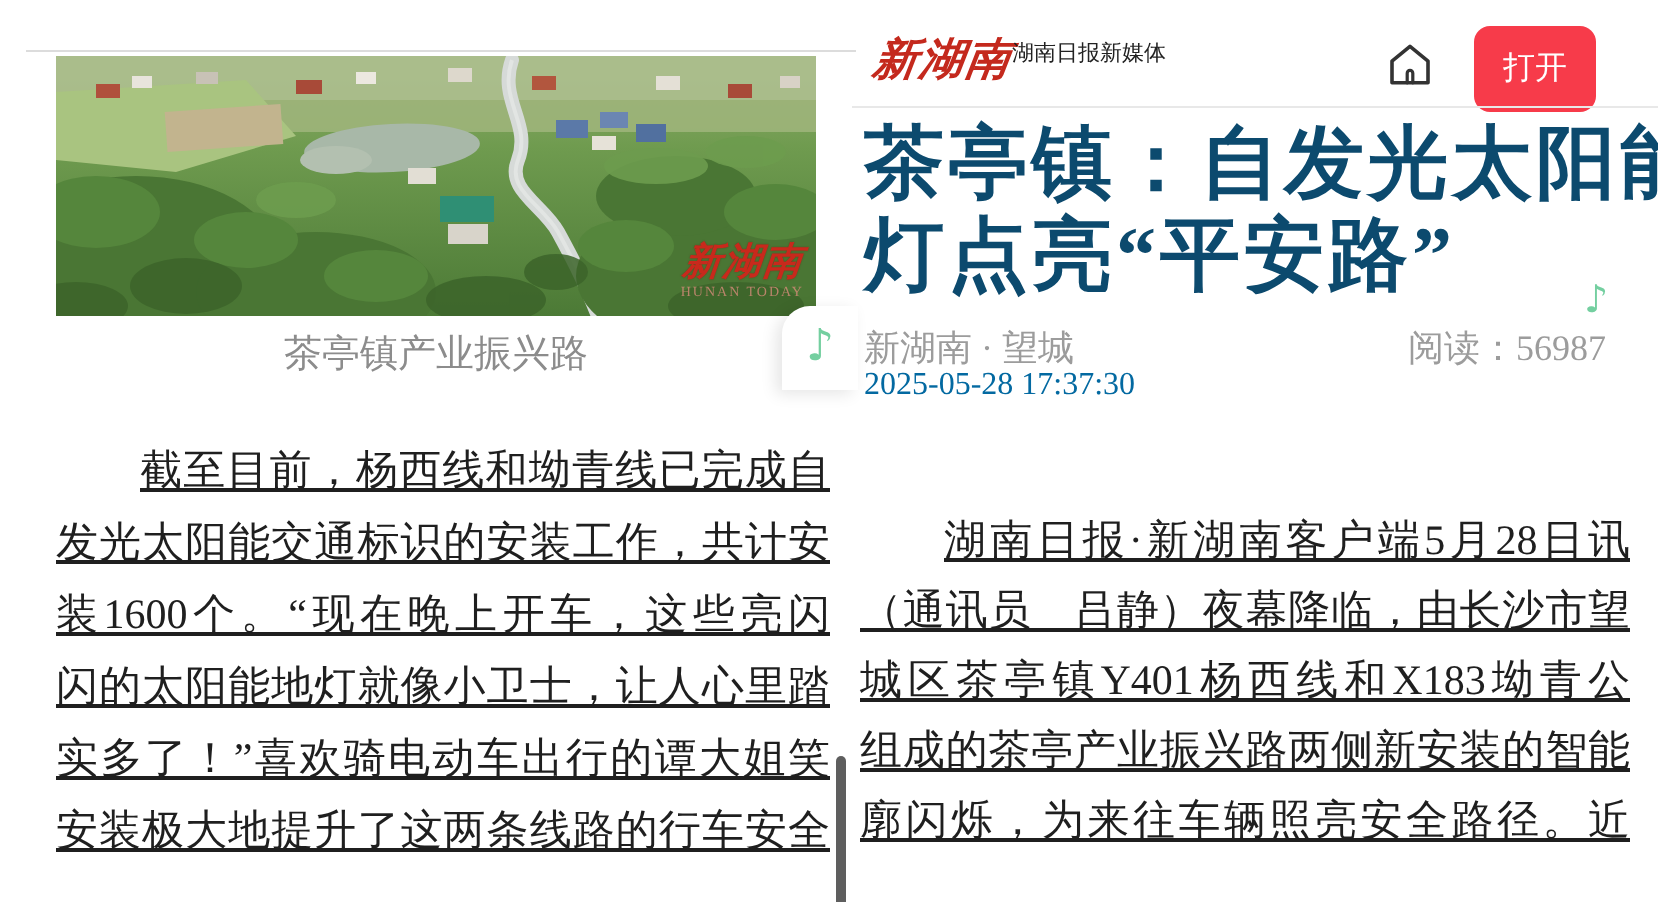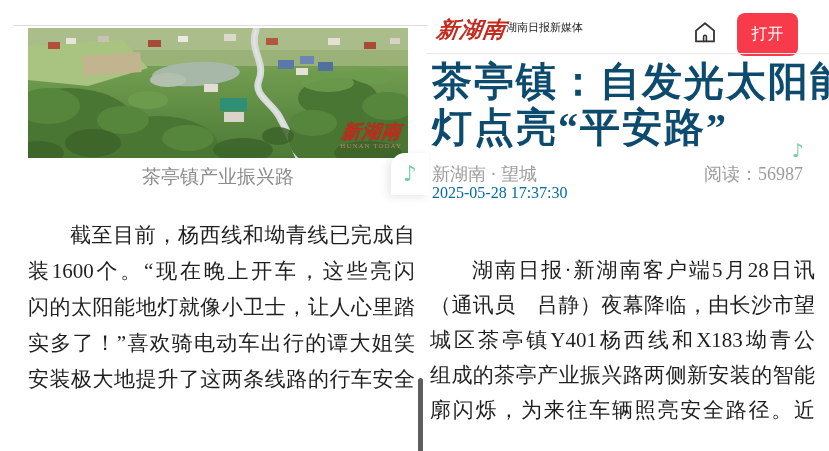--- a/index.html
+++ b/index.html
@@ -20,21 +20,21 @@
   .caption { position:absolute; left:28px; top:164px; width:380px; text-align:center;
              font-size:19px; color:#8c8c8c; }
   .audio-float {
     position:absolute; left:391px; top:153px; width:38px; height:42px; background:#ffffff;
     border-radius:14px 0 0 0; box-shadow:-3px 2px 8px rgba(0,0,0,.10);
     display:flex; align-items:center; justify-content:center;
   }
   .note { color:#74cfa0; font-size:22px; line-height:1;
           font-family:"DejaVu Sans","Liberation Sans",sans-serif; }
   .body-col { position:absolute; color:#1f1f1f; font-size:21px; }
-  .body-col > div { height:36px; line-height:36px; text-align:justify; text-align-last:justify; }
+  .body-col > div { height:36px; line-height:36px; text-align:justify; text-align-last:justify;text-decoration:underline; }
   .body-col > div:first-child { text-indent:2em; }
   .body-left  { left:28px;  top:217px; width:387px; }
   .body-right { left:430px; top:253px; width:385px; }
   .body-right > div { height:35px; line-height:35px; }
   
   .hdr-logo { position:absolute; left:437px; top:19px; font-size:22px; font-weight:bold;
               font-style:italic; color:#c4291d; letter-spacing:1px; transform:skewX(-8deg);
               line-height:1; }
   .hdr-brand { position:absolute; left:506px; top:22px; font-size:11px; color:#222222; line-height:1; }
   .home-btn { position:absolute; left:692px; top:20px; width:26px; height:25px; }
@@ -142,20 +142,21 @@
   </div>
 
   <div class="caption">茶亭镇产业振兴路</div>
 
   <div class="audio-float">
     <span class="note">♪</span>
   </div>
 
   <div class="body-col body-left">
       <div>截至目前，杨西线和坳青线已完成自</div>
+      <div>发光太阳能交通标识的安装工作，共计安</div>
       <div>装1600个。“现在晚上开车，这些亮闪</div>
       <div>闪的太阳能地灯就像小卫士，让人心里踏</div>
       <div>实多了！”喜欢骑电动车出行的谭大姐笑</div>
       <div>安装极大地提升了这两条线路的行车安全</div>
     </div>
 
   <div class="hdr-logo">新湖南</div>
   <div class="hdr-brand">湖南日报新媒体</div>
 
   <div class="home-btn">

